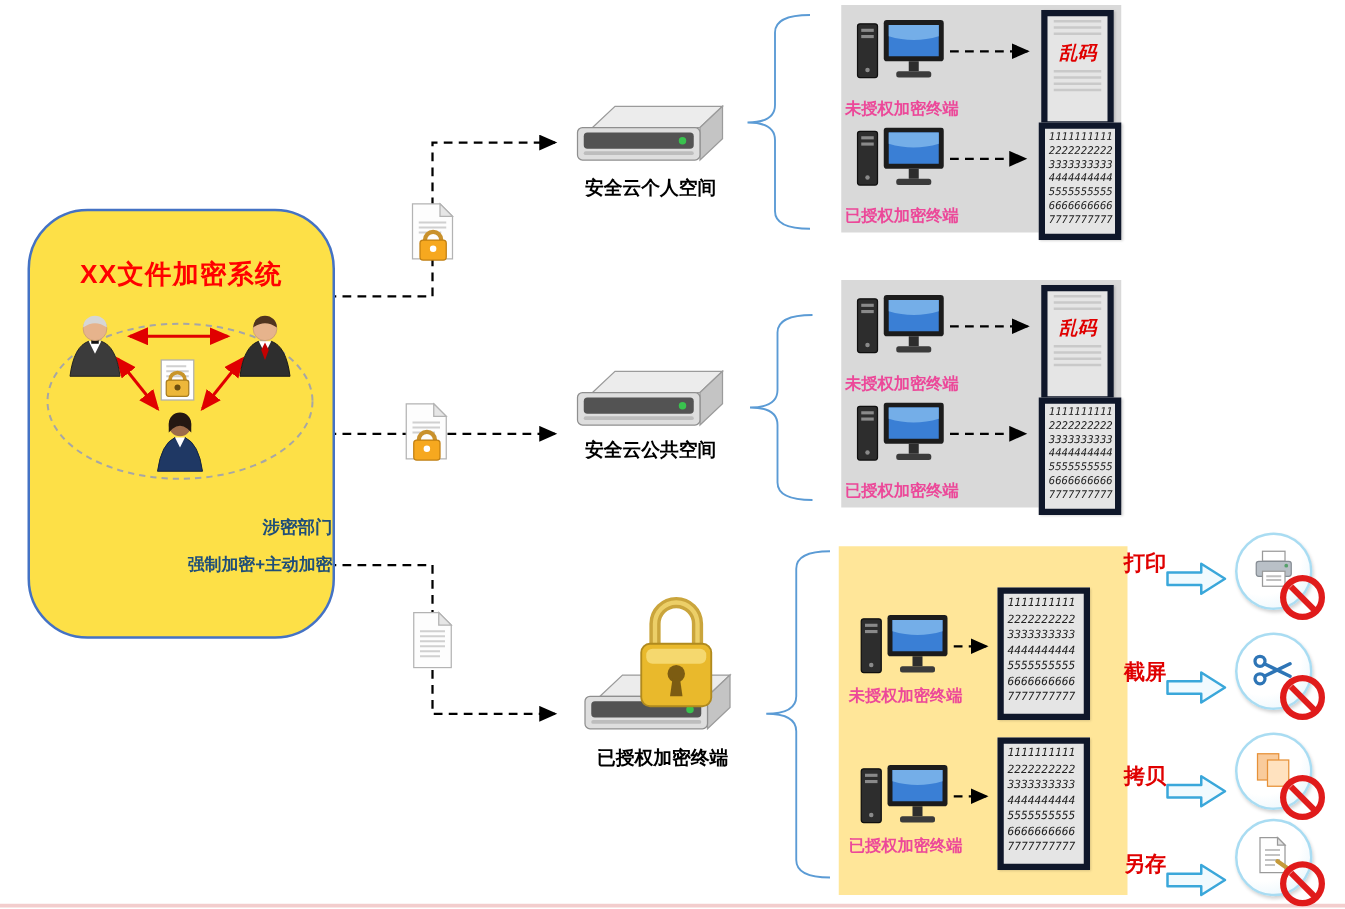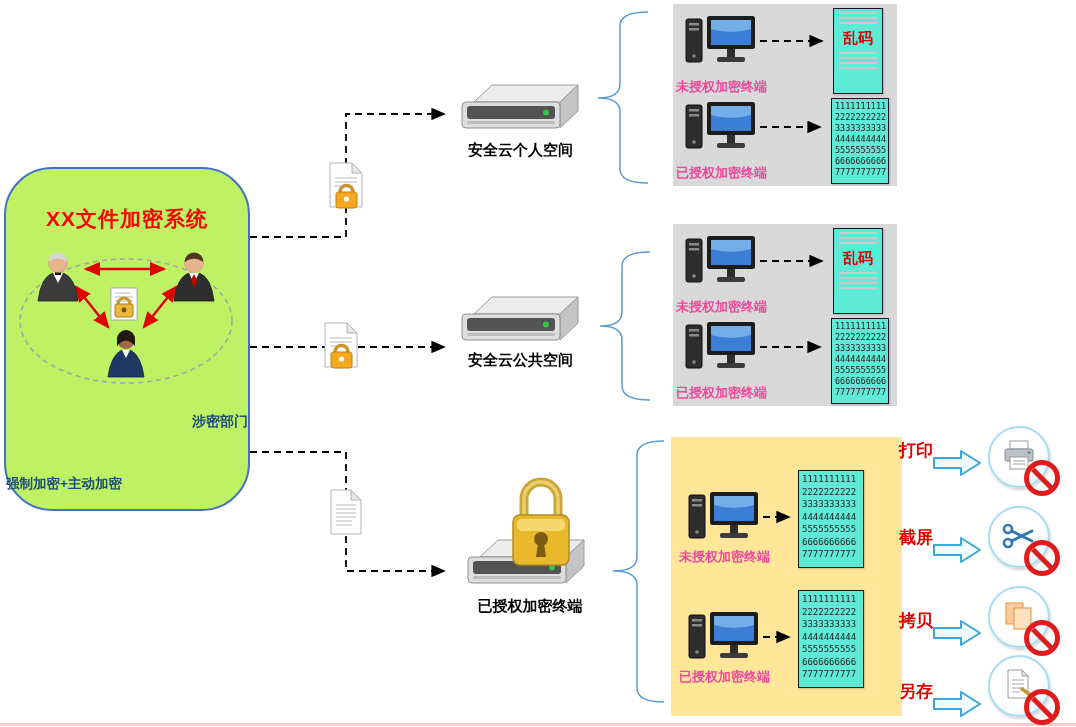--- a/index.html
+++ b/index.html
@@ -6,39 +6,39 @@
   .canvas{position:relative;width:1076px;height:727px;background:#fff;overflow:hidden;
           font-family:"Liberation Sans",sans-serif;}
   .overlay{position:absolute;left:0;top:0;z-index:1;pointer-events:none;}
   .panel{position:absolute;z-index:0;}
   .panel.gray{background:#d9d9d9;}
   .panel.yellow{background:#ffe699;}
   .z2{position:absolute;z-index:2;}
   .z3{position:absolute;z-index:3;}
 
   
-  .left-box{position:absolute;left:4px;top:167px;width:242px;height:340px;background:#bef264;
+  .left-box{position:absolute;left:22px;top:167px;width:242px;height:340px;background:#fde047;
             border:2px solid #4472c4;border-radius:48px;z-index:2;}
   .box-title{position:absolute;top:36px;left:0;right:0;text-align:center;color:#ff0000;
              font-weight:bold;font-size:21px;letter-spacing:1px;}
   .people-svg{position:absolute;left:2px;top:72px;}
   .dept{position:absolute;top:244px;left:0;right:0;text-align:right;color:#1f4e79;
         font-weight:bold;font-size:14px;}
-  .mode{position:absolute;top:274px;left:0;right:0;text-align:left;color:#1f4e79;
-        font-weight:bold;font-size:13.5px;margin-top:32px;}
+  .mode{position:absolute;top:274px;left:0;right:0;text-align:right;color:#1f4e79;
+        font-weight:bold;font-size:13.5px;}
 
   
   .server-label{position:absolute;z-index:2;font-weight:bold;font-size:15px;color:#000;
                 text-align:center;white-space:nowrap;}
   .term-label{position:absolute;z-index:2;font-weight:bold;font-size:13px;color:#ec4899;white-space:nowrap;}
   .res-label{position:absolute;z-index:2;font-weight:bold;font-size:17px;color:#e00000;white-space:nowrap;}
 
   
-  .doc{position:absolute;z-index:2;background:#5eead4;border:1px solid #0f172a;
-       box-shadow:1px 1px 2px rgba(0,0,0,.18);}
+  .doc{position:absolute;z-index:2;background:#e5e5e5;border:5px solid #0f172a;
+       box-shadow:1px 1px 2px rgba(0,0,0,.18);font-style:italic;}
   .doc-num .txt{white-space:pre;font-family:"DejaVu Sans Mono",monospace;font-size:8.5px;
                 line-height:11px;padding:2px 3px;color:#222;}
   .doc-num.big .txt{font-size:9px;line-height:12.5px;}
   .doc-garbled .tl{height:2px;background:#c9c9c9;margin:3px 5px;}
   .doc-garbled .gtxt{color:#e00000;font-weight:bold;font-size:15px;text-align:center;margin:5px 0 4px 0;}
 
   
   .pro{position:absolute;z-index:2;width:74px;height:72px;}
   .pro .circle{position:absolute;left:0;top:0;width:58px;height:58px;border-radius:50%;
                background:radial-gradient(circle at 35% 30%,#ffffff 55%,#dff2fb);

